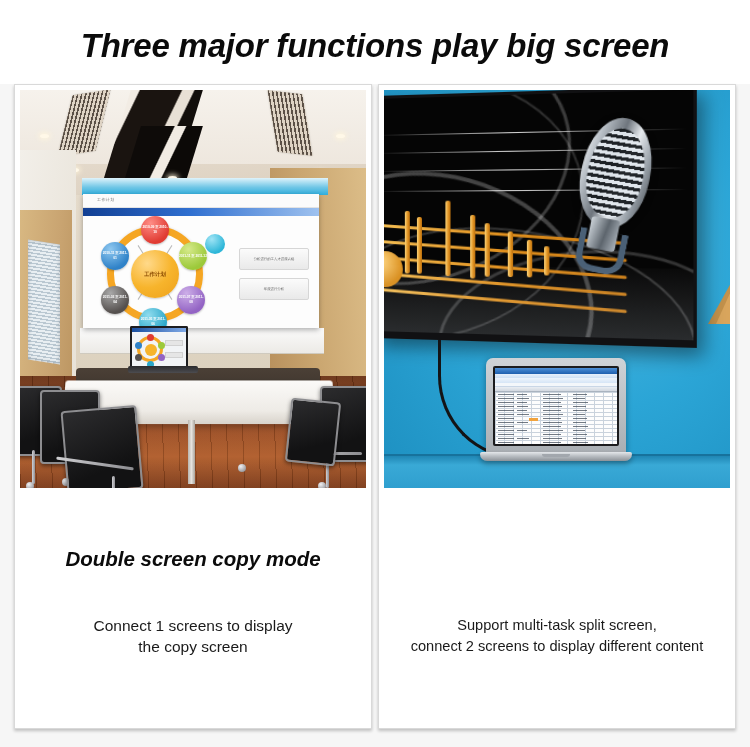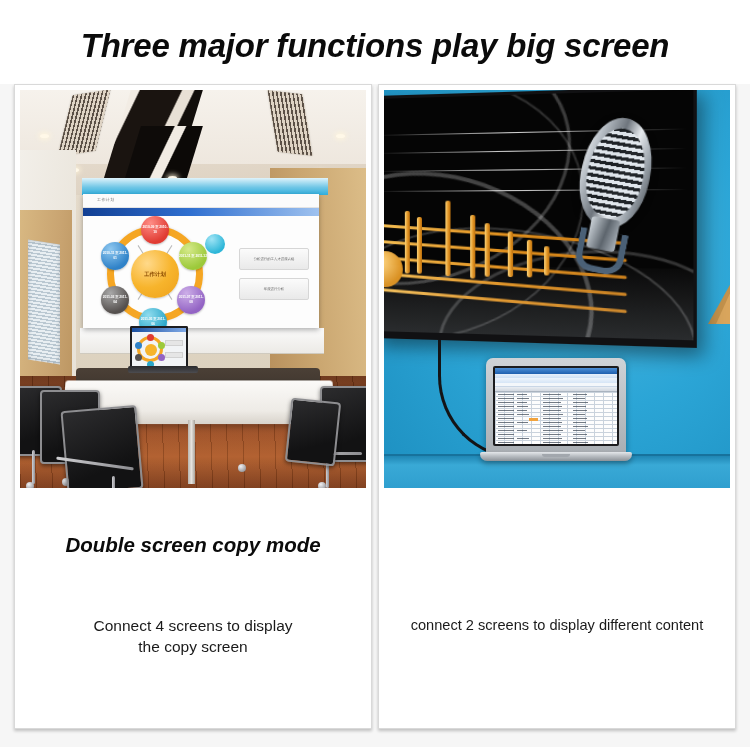--- a/index.html
+++ b/index.html
@@ -34,21 +34,21 @@
   }
   .panel-left  { left: 14px;  width: 358px; }
   .panel-right { left: 378px; width: 358px; }
 
   .photo {
     position: absolute; left: 5px; top: 5px;
     width: 346px; height: 398px;
     overflow: hidden; background: #000;
   }
   .cap-title {
-    position: absolute; left: 0; top: 448px; width: 100%;
+    position: absolute; left: 0; top: 462px; width: 100%;
     text-align: center;
     font-weight: bold; font-style: italic;
     font-size: 20.5px; color: #0b0b0b; white-space: nowrap;
   }
   .cap-body {
     position: absolute; left: 0; top: 530px; width: 100%;
     text-align: center; font-size: 15.5px; color: #1a1a1a;
     line-height: 21px;
   }
   .panel-right .cap-title { font-size: 19px; }
@@ -547,21 +547,21 @@
         <div class="chair-arm" style="left:268px; top:362px; width:74px;"></div>
         <div class="chair-leg" style="left:306px; top:372px; height:26px;"></div>
         <div class="caster" style="left:298px; top:392px;"></div>
 
         <div class="chair" style="left:268px; top:310px; width:50px; height:64px; transform:rotate(6deg);"></div>
       </div>
     </div>
 
     <div class="cap-title">Double screen copy mode</div>
     <div class="cap-body">
-      <div>Connect 4 screens to display</div>
+      <div>Connect 1 screens to display</div>
       <div>the copy screen</div>
     </div>
   </div>
 
   <div class="panel panel-right">
 
     <div class="photo">
       <div class="scene">
         <div class="wall-blue"></div>
         <div class="gold-tri"></div>
@@ -673,17 +673,18 @@
               </div>
             </div>
           </div>
           <div class="mbp-base"></div>
           <div class="mbp-notch"></div>
         </div>
       </div>
     </div>
 
     <div class="cap-body">
+      <div>Support multi-task split screen,</div>
       <div>connect 2 screens to display different content</div>
     </div>
   </div>
 
 </div>
 
 </body></html>

